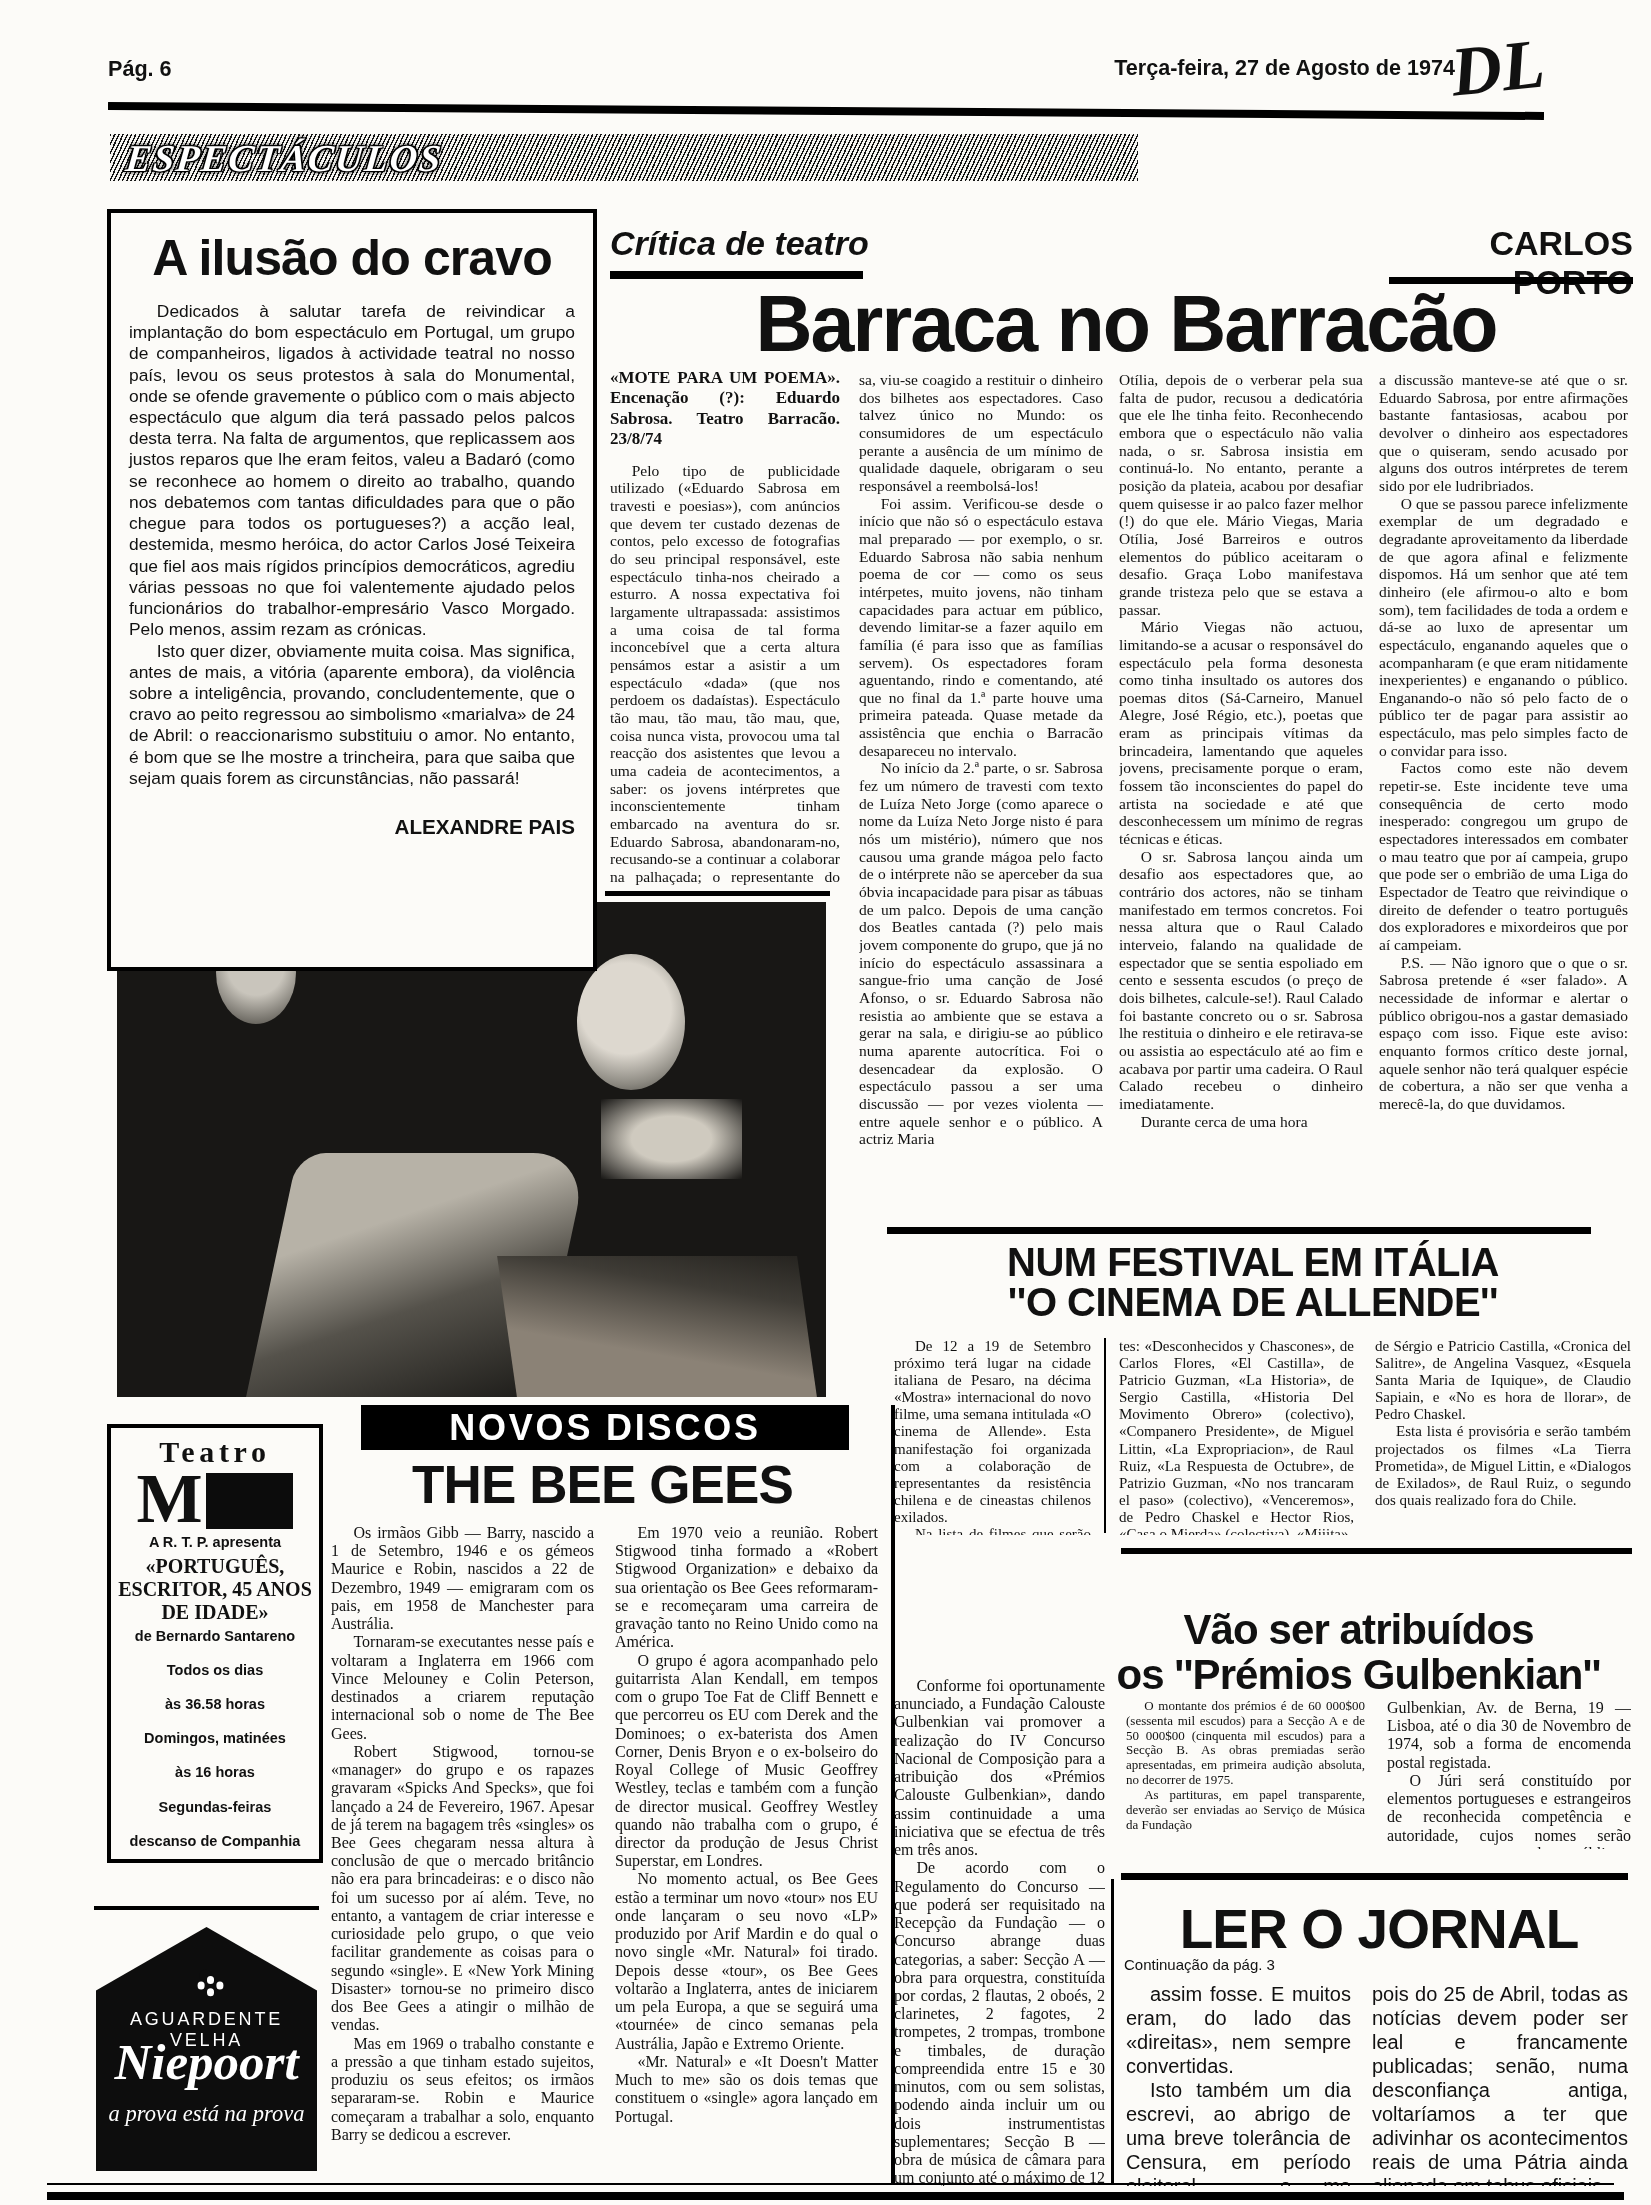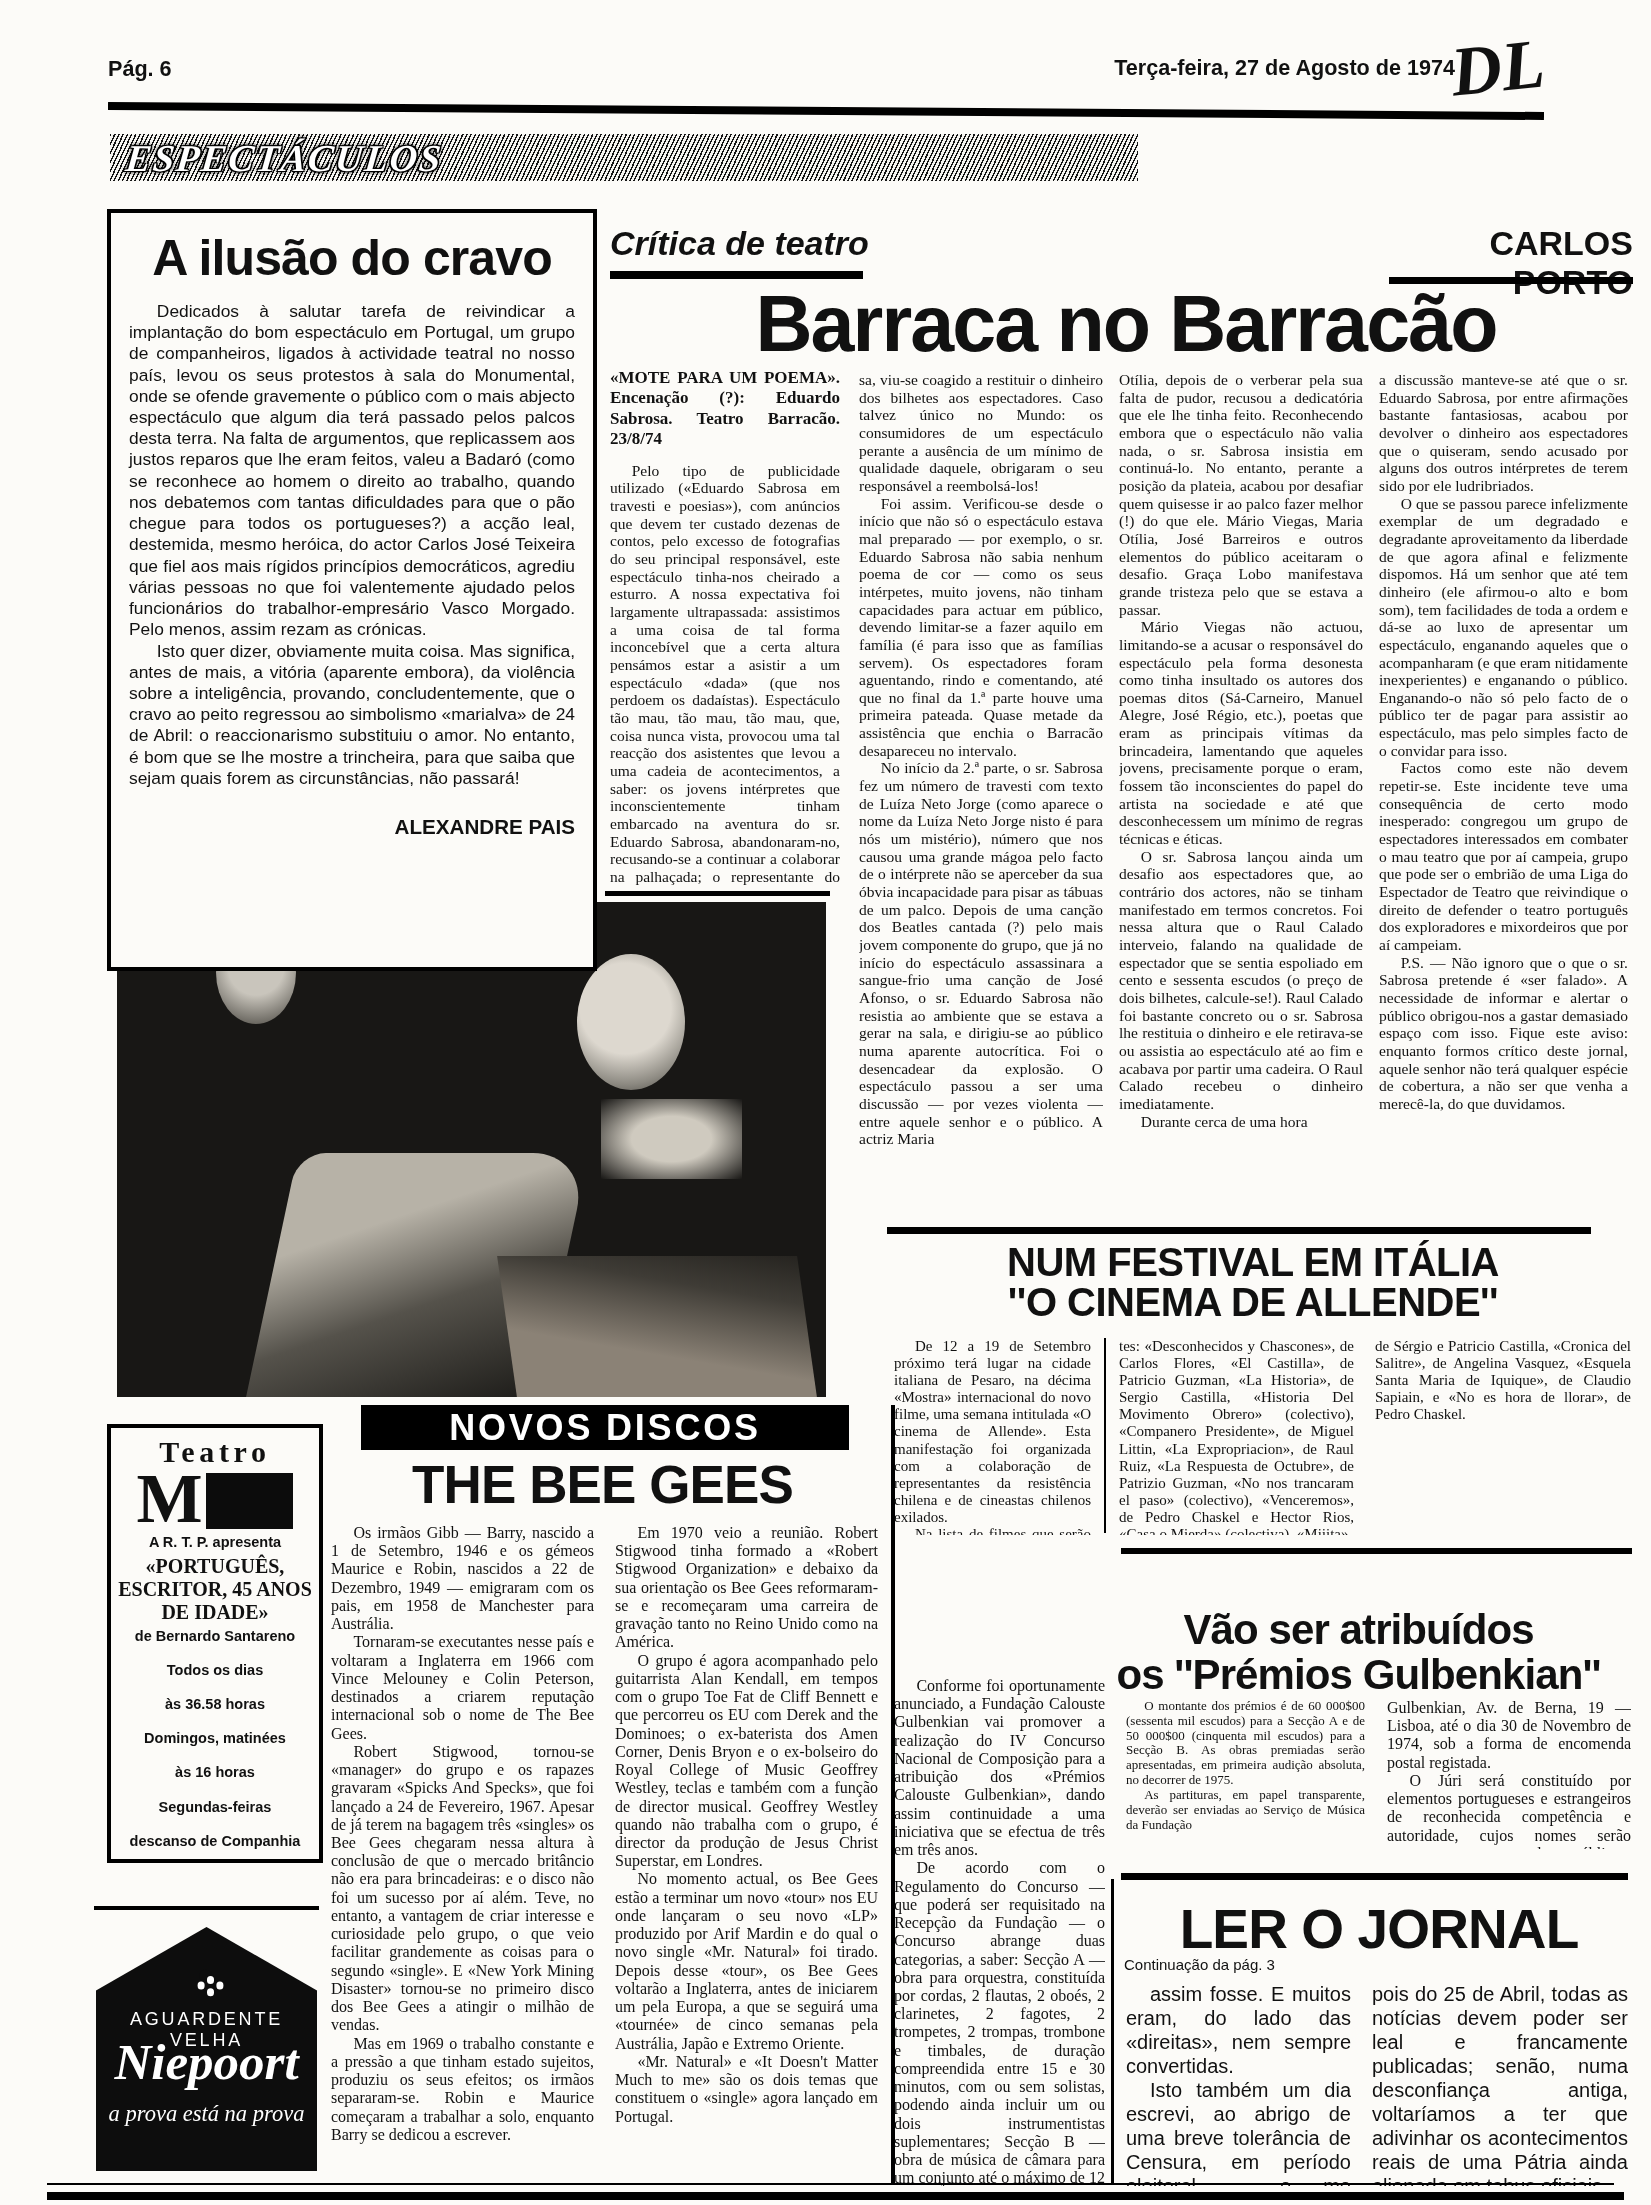--- a/index.html
+++ b/index.html
@@ -161,20 +161,21 @@
   <div class="col abs" style="left:894px;top:1338px;width:197px;height:197px;font-size:15px;">
       <p>De 12 a 19 de Setembro próximo terá lugar na cidade italiana de Pesaro, na décima «Mostra» internacional do novo filme, uma semana intitulada «O cinema de Allende». Esta manifestação foi organizada com a colaboração de representantes da resistência chilena e de cineastas chilenos exilados.</p>
       <p>Na lista de filmes que serão exibidos figuram alguns números do noticiário cinematográfico do Chile e os títulos seguin-</p>
     </div>
   <div class="rule" style="left:1104px;top:1338px;width:1.9px;height:195px;"></div>
   <div class="col cont abs" style="left:1119px;top:1338px;width:235px;height:197px;font-size:15px;">
       <p>tes: «Desconhecidos y Chascones», de Carlos Flores, «El Castilla», de Patricio Guzman, «La Historia», de Sergio Castilla, «Historia Del Movimento Obrero» (colectivo), «Companero Presidente», de Miguel Littin, «La Expropriacion», de Raul Ruiz, «La Respuesta de Octubre», de Patrizio Guzman, «No nos trancaram el paso» (colectivo), «Venceremos», de Pedro Chaskel e Hector Rios, «Casa o Mierda» (colectiva), «Mijita»</p>
     </div>
   <div class="col cont abs" style="left:1375px;top:1338px;width:256px;height:197px;font-size:15px;">
       <p>de Sérgio e Patricio Castilla, «Cronica del Salitre», de Angelina Vasquez, «Esquela Santa Maria de Iquique», de Claudio Sapiain, e «No es hora de llorar», de Pedro Chaskel.</p>
+      <p>Esta lista é provisória e serão também projectados os filmes «La Tierra Prometida», de Miguel Littin, e «Dialogos de Exilados», de Raul Ruiz, o segundo dos quais realizado fora do Chile.</p>
     </div>
 
   <div class="rule" style="left:1121px;top:1548px;width:511px;height:5.6px;"></div>
   <div class="abs" id="gu-title">
     <div>Vão ser atribuídos</div>
     <div>os ''Prémios Gulbenkian''</div>
   </div>
   <div class="col abs" style="left:894px;top:1677px;width:211px;height:509px;font-size:16px;">
       <p>Conforme foi oportunamente anunciado, a Fundação Calouste Gulbenkian vai promover a realização do IV Concurso Nacional de Composição para a atribuição dos «Prémios Calouste Gulbenkian», dando assim continuidade a uma iniciativa que se efectua de três em três anos.</p>
       <p>De acordo com o Regulamento do Concurso — que poderá ser requisitado na Recepção da Fundação — o Concurso abrange duas categorias, a saber: Secção A — obra para orquestra, constituída por cordas, 2 flautas, 2 oboés, 2 clarinetes, 2 fagotes, 2 trompetes, 2 trompas, trombone e timbales, de duração compreendida entre 15 e 30 minutos, com ou sem solistas, podendo ainda incluir um ou dois instrumentistas suplementares; Secção B — obra de música de câmara para um conjunto até o máximo de 12 executantes, de duração compreendida entre 10 e 20 minutos.</p>

